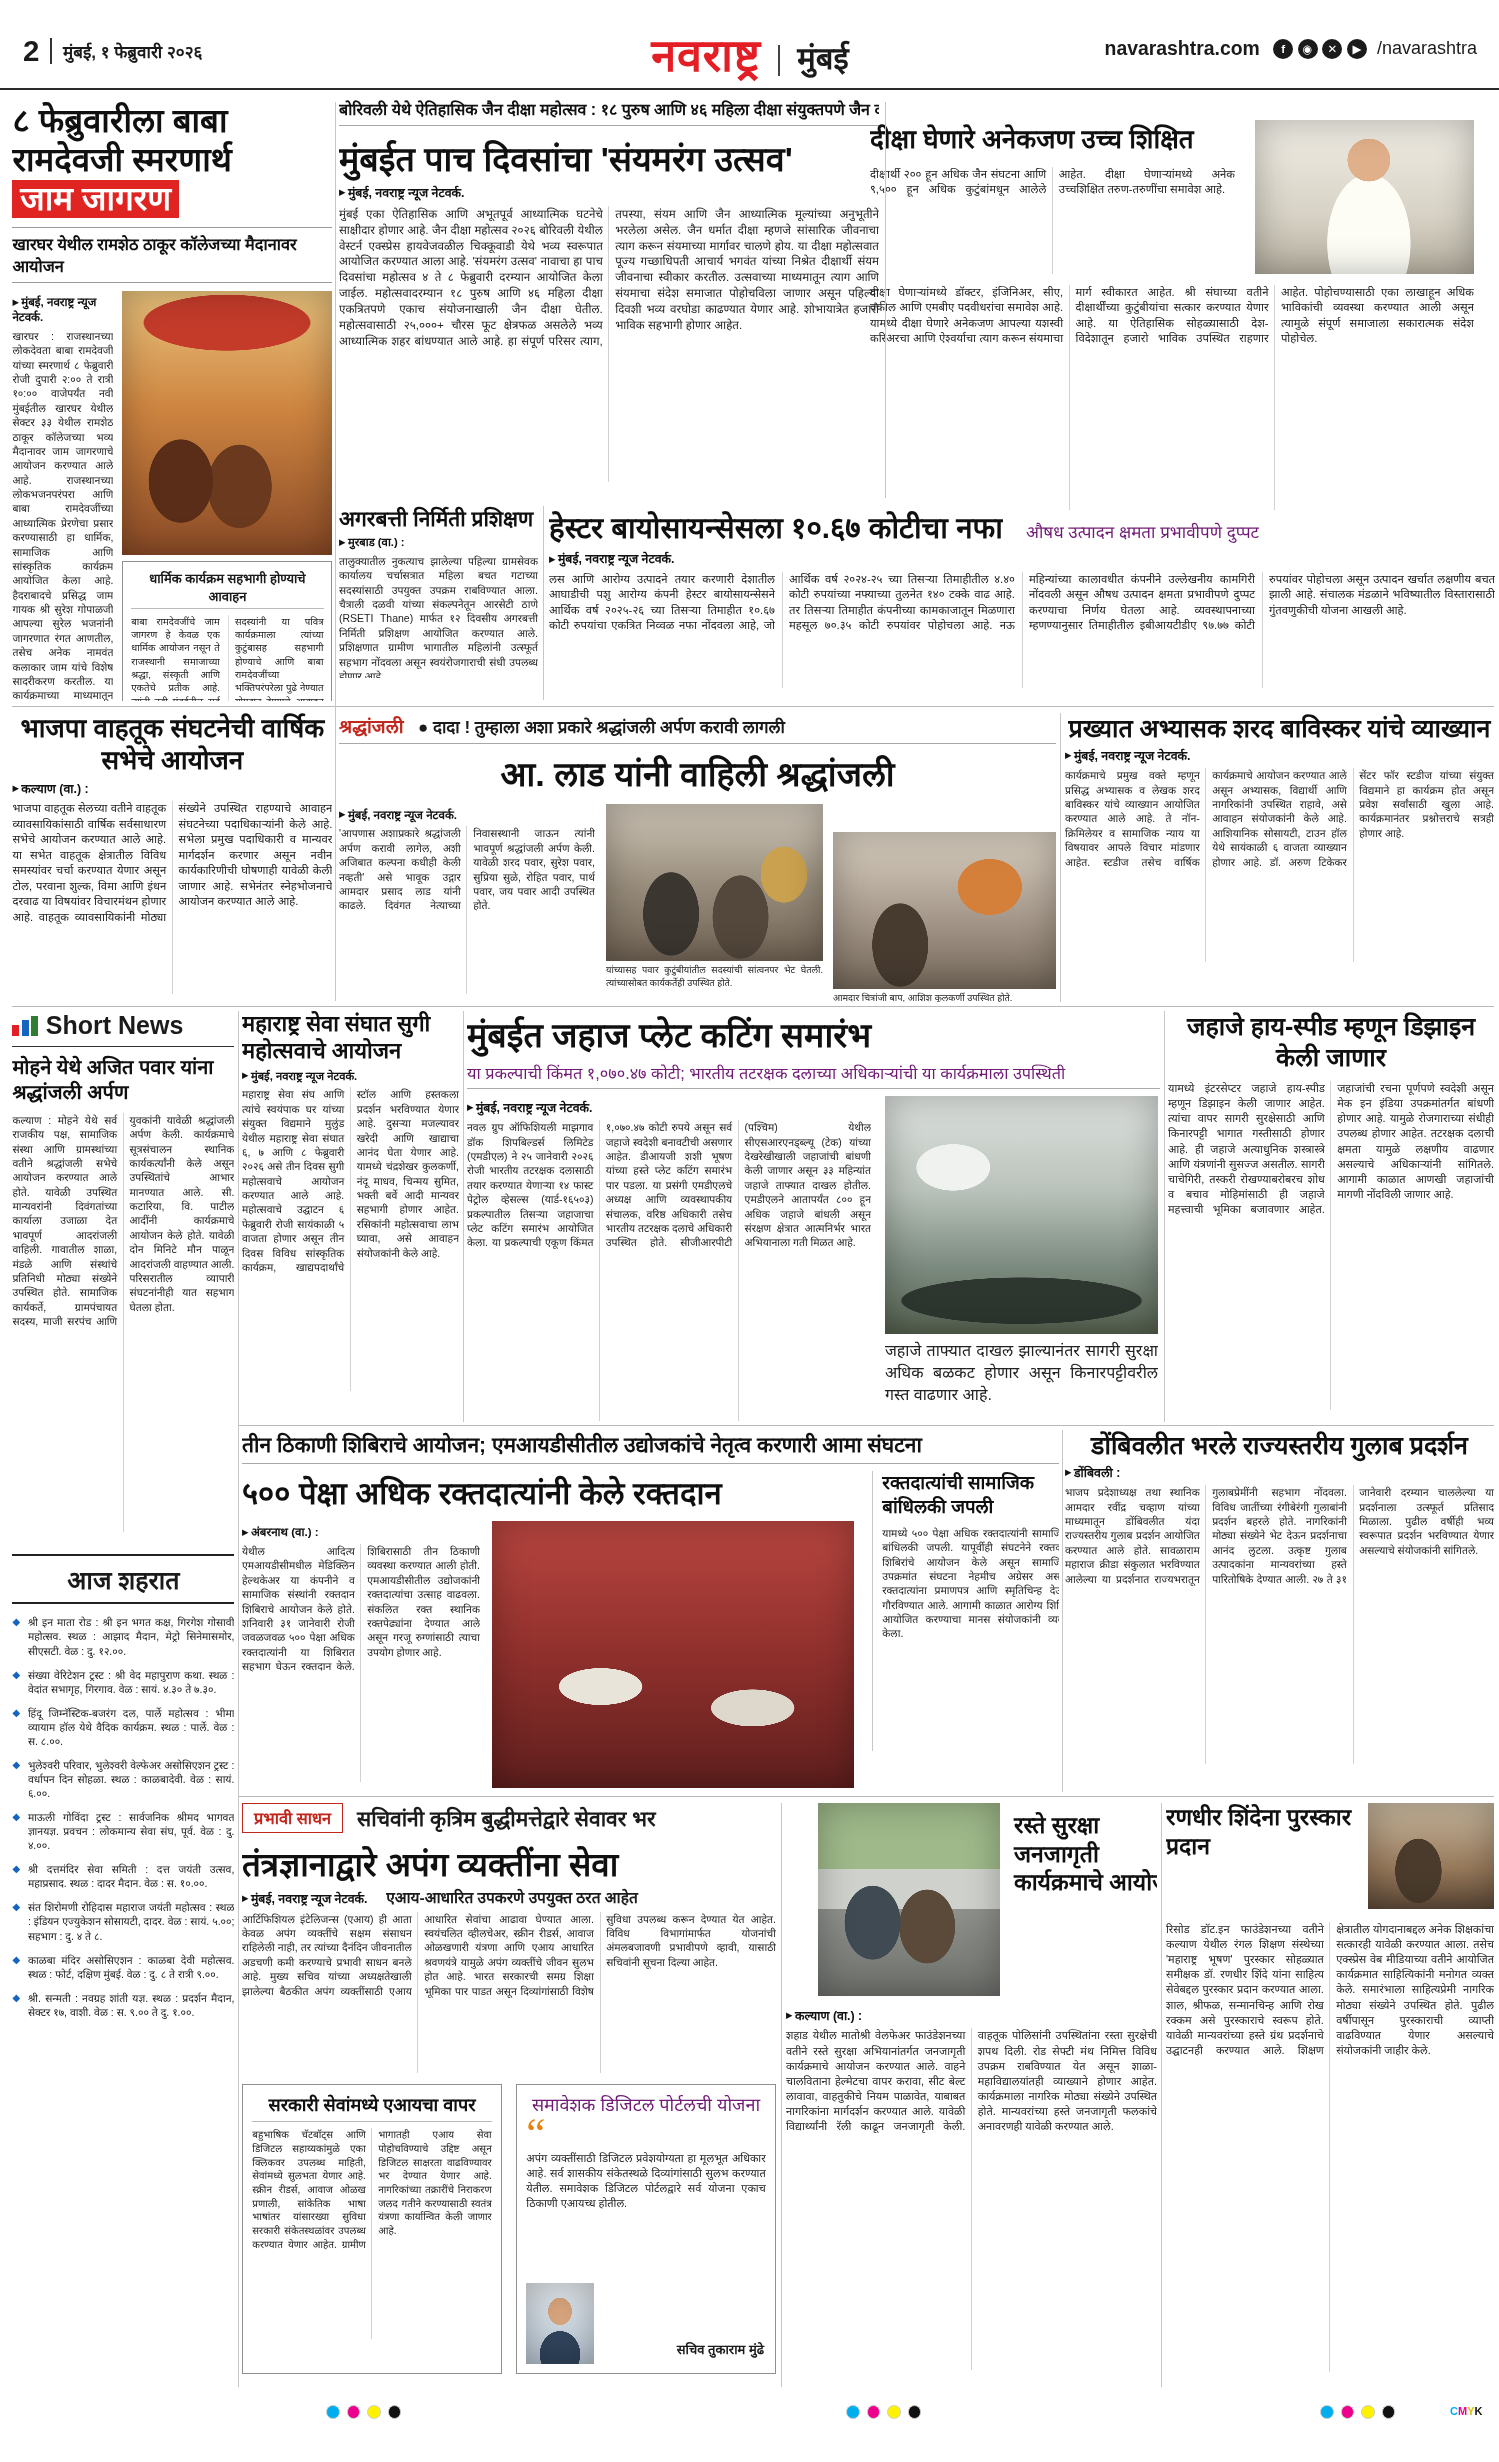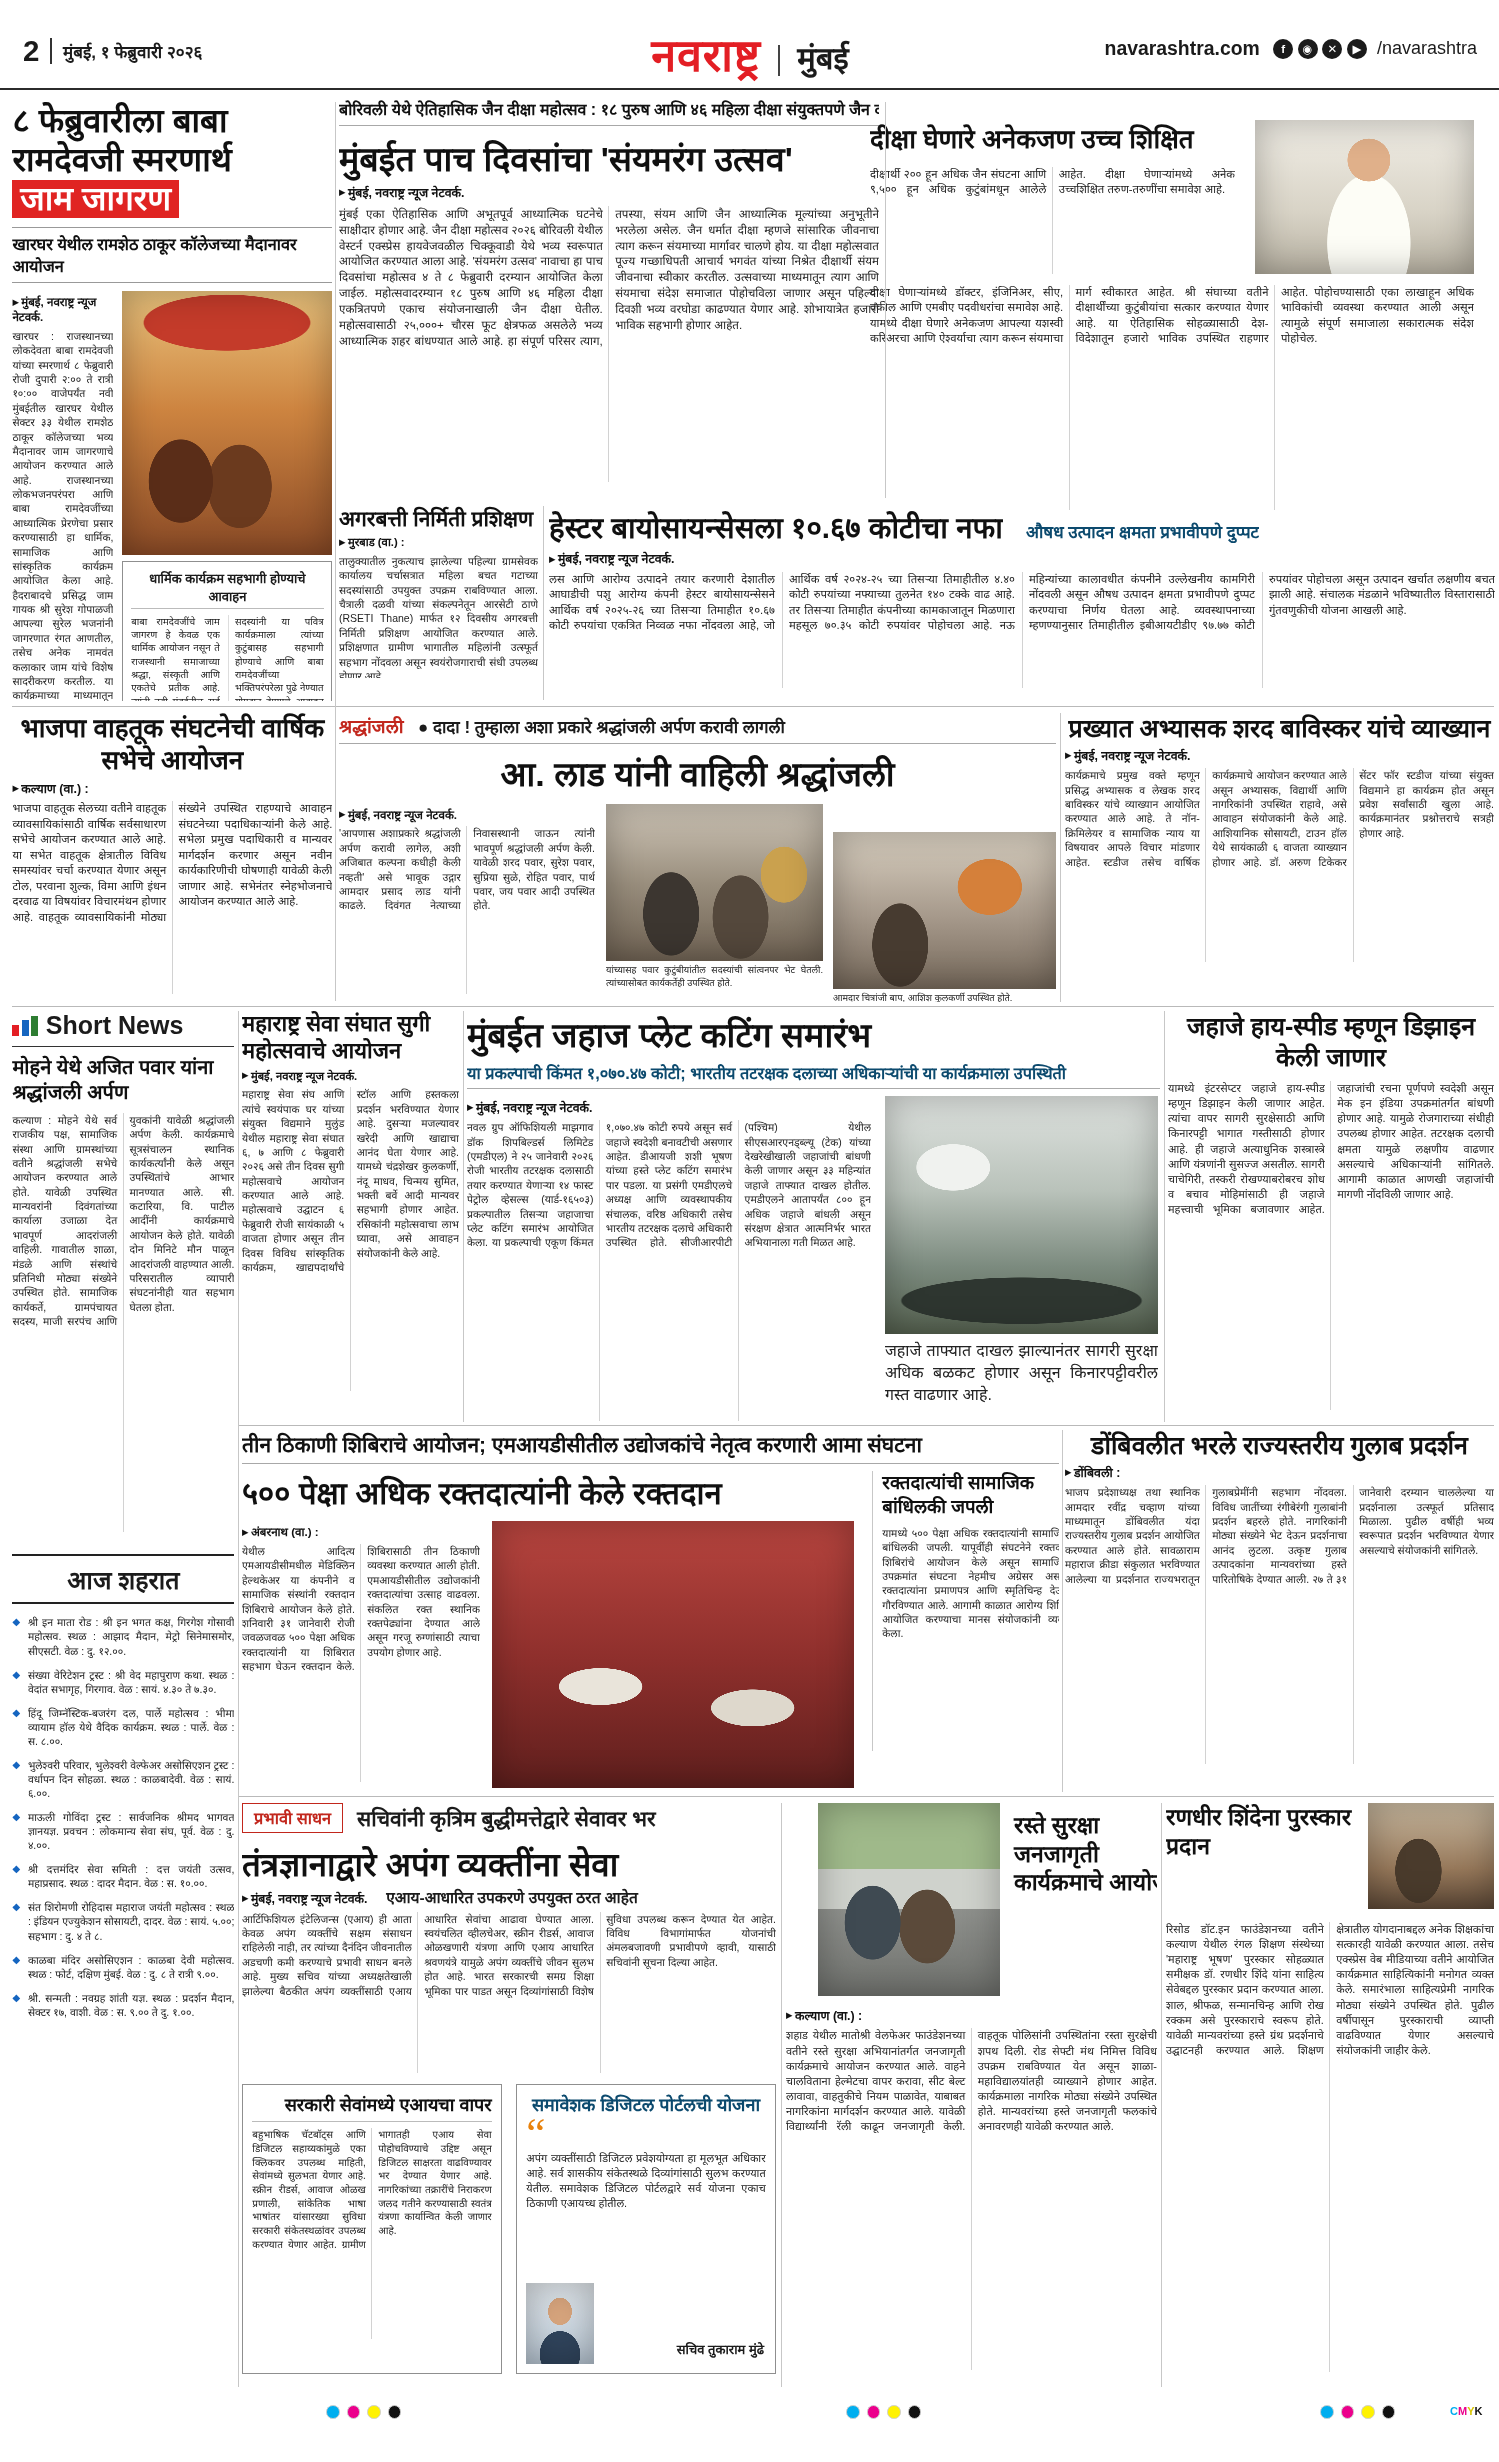--- a/index.html
+++ b/index.html
@@ -11,21 +11,21 @@
   .vline{position:absolute;background:#c7c7c7;width:0.8px;}
   h1,h2,h3{margin:0;font-weight:700;color:#101010;}
   .bd{font-size:11.6px;line-height:1.37;text-align:justify;color:#222;overflow:hidden;}
   .small{font-size:10.5px;}
   .c2{column-count:2;column-gap:12.4px;column-rule:0.8px solid #d2d2d2;}
   .c3{column-count:3;column-gap:12.4px;column-rule:0.8px solid #d2d2d2;}
   .c4{column-count:4;column-gap:14px;column-rule:0.8px solid #d2d2d2;}
   .by{font-weight:700;font-size:12.4px;margin:3.1px 0 4.7px 0;color:#111;}
   .by::before{content:"▶ ";font-size:8.5px;vertical-align:1.6px;}
   .kick{font-weight:700;font-size:17px;border-bottom:0.8px solid #a8a8a8;padding-bottom:4.7px;color:#111;white-space:nowrap;overflow:hidden;}
-  .subhead-red{color:#0c4a6e;font-weight:700;}
+  .subhead-red{color:#701a75;font-weight:400;}
   .red-hl{background:#e02422;color:#fff;padding:0 7.8px;display:inline-block;line-height:1.15;}
   .ph{position:relative;overflow:hidden;box-shadow:inset 0 0 36px rgba(0,0,0,.30);}
   .ph-ramdev{background:radial-gradient(54px 70px at 28% 72%,#5a2d18 0 59%,transparent 60%),radial-gradient(54px 70px at 56% 74%,#6b3a1e 0 59%,transparent 60%),radial-gradient(140px 47px at 50% 12%,#c43b2a 0 59%,transparent 60%),linear-gradient(180deg,#e9c27c,#cd8440 45%,#8a4a26);}
   .ph-monk{background:radial-gradient(36px 36px at 52% 26%,#e0b08a 0 59%,transparent 60%),radial-gradient(70px 116px at 52% 80%,#fdfdf6 0 59%,transparent 60%),linear-gradient(180deg,#f1eee6,#d8d3c6 60%,#b7b1a2);}
   .ph-crowd1{background:radial-gradient(47px 70px at 30% 70%,#3c3630 0 59%,transparent 60%),radial-gradient(47px 70px at 62% 72%,#54483c 0 59%,transparent 60%),radial-gradient(39px 47px at 82% 45%,#caa14e 0 59%,transparent 60%),linear-gradient(180deg,#cfc6b8,#9a8f7e 50%,#6f6253);}
   .ph-crowd2{background:radial-gradient(54px 47px at 70% 35%,#d5803a 0 59%,transparent 60%),radial-gradient(47px 70px at 30% 72%,#473b30 0 59%,transparent 60%),linear-gradient(180deg,#d8cfc0,#a5988a 55%,#75685a);}
   .ph-ship{background:radial-gradient(202px 39px at 50% 86%,#2e3630 0 59%,transparent 60%),radial-gradient(62px 39px at 25% 30%,#f0f2ef 0 59%,transparent 60%),linear-gradient(180deg,#dfe3e0,#b9c2ba 40%,#7b8a7e 72%,#55614f);}
   .ph-blood{background:radial-gradient(70px 31px at 30% 62%,#e9e4da 0 59%,transparent 60%),radial-gradient(70px 31px at 72% 70%,#ded8cc 0 59%,transparent 60%),linear-gradient(180deg,#b8453f,#8e2f2c 52%,#5f1f1d);}
   .ph-road{background:radial-gradient(47px 62px at 30% 62%,#3f4a52 0 59%,transparent 60%),radial-gradient(47px 62px at 60% 64%,#5b4a3a 0 59%,transparent 60%),linear-gradient(180deg,#9fb98a 0 34%,#cfd2cc 34% 55%,#8e908c 55%,#6f716d);}
   .ph-award{background:radial-gradient(39px 54px at 40% 64%,#4a3b2c 0 59%,transparent 60%),linear-gradient(180deg,#c9b9a0,#96785a 62%,#5f4a38);}
@@ -271,21 +271,21 @@
       <span style="font-weight:700;font-size:21px;">सचिवांनी कृत्रिम बुद्धीमत्तेद्वारे सेवावर भर</span>
     </div>
     <h1 class="nowrap" style="font-size:33px;margin-top:7.8px;">तंत्रज्ञानाद्वारे अपंग व्यक्तींना सेवा</h1>
     <div style="display:flex;gap:18.6px;align-items:baseline;">
       <div class="by">मुंबई, नवराष्ट्र न्यूज नेटवर्क.</div>
       <div style="font-weight:700;font-size:15.5px;">एआय-आधारित उपकरणे उपयुक्त ठरत आहेत</div>
     </div>
     <div class="bd c3" style="height:161px;font-size:10.5px;">आर्टिफिशियल इंटेलिजन्स (एआय) ही आता केवळ अपंग व्यक्तींचे सक्षम संसाधन राहिलेली नाही, तर त्यांच्या दैनंदिन जीवनातील अडचणी कमी करण्याचे प्रभावी साधन बनले आहे. मुख्य सचिव यांच्या अध्यक्षतेखाली झालेल्या बैठकीत अपंग व्यक्तींसाठी एआय आधारित सेवांचा आढावा घेण्यात आला. स्वयंचलित व्हीलचेअर, स्क्रीन रीडर्स, आवाज ओळखणारी यंत्रणा आणि एआय आधारित श्रवणयंत्रे यामुळे अपंग व्यक्तींचे जीवन सुलभ होत आहे. भारत सरकारची समग्र शिक्षा भूमिका पार पाडत असून दिव्यांगांसाठी विशेष सुविधा उपलब्ध करून देण्यात येत आहेत. विविध विभागांमार्फत योजनांची अंमलबजावणी प्रभावीपणे व्हावी, यासाठी सचिवांनी सूचना दिल्या आहेत.</div>
     <div style="display:flex;gap:14px;margin-top:11px;">
       <div class="box" style="width:259px;height:273px;padding:7.8px 9.3px;">
-        <h2 class="center" style="font-size:18px;border-bottom:0.8px solid #bbb;padding-bottom:4.7px;text-align:right;">सरकारी सेवांमध्ये एआयचा वापर</h2>
+        <h2 class="center" style="font-size:18px;border-bottom:0.8px solid #bbb;padding-bottom:4.7px;">सरकारी सेवांमध्ये एआयचा वापर</h2>
         <div class="bd c2" style="height:211px;margin-top:6.2px;font-size:10px;">बहुभाषिक चॅटबॉट्स आणि डिजिटल सहाय्यकांमुळे एका क्लिकवर उपलब्ध माहिती, सेवांमध्ये सुलभता येणार आहे. स्क्रीन रीडर्स, आवाज ओळख प्रणाली, सांकेतिक भाषा भाषांतर यांसारख्या सुविधा सरकारी संकेतस्थळांवर उपलब्ध करण्यात येणार आहेत. ग्रामीण भागातही एआय सेवा पोहोचविण्याचे उद्दिष्ट असून डिजिटल साक्षरता वाढविण्यावर भर देण्यात येणार आहे. नागरिकांच्या तक्रारींचे निराकरण जलद गतीने करण्यासाठी स्वतंत्र यंत्रणा कार्यान्वित केली जाणार आहे.</div>
       </div>
       <div class="box" style="width:259px;height:273px;padding:7.8px 9.3px;position:relative;">
         <h2 class="center subhead-red" style="font-size:18px;">समावेशक डिजिटल पोर्टलची योजना</h2>
         <div class="quote-glyph">“</div>
         <div class="bd" style="height:130px;font-size:11px;">अपंग व्यक्तींसाठी डिजिटल प्रवेशयोग्यता हा मूलभूत अधिकार आहे. सर्व शासकीय संकेतस्थळे दिव्यांगांसाठी सुलभ करण्यात येतील. समावेशक डिजिटल पोर्टलद्वारे सर्व योजना एकाच ठिकाणी एआयच्ध होतील.</div>
         <div class="ph ph-portrait" style="position:absolute;left:9.3px;bottom:9.3px;width:68px;height:81px;"></div>
         <div style="position:absolute;right:11px;bottom:15.5px;font-weight:700;font-size:13px;">सचिव तुकाराम मुंढे</div>
       </div>
     </div>

